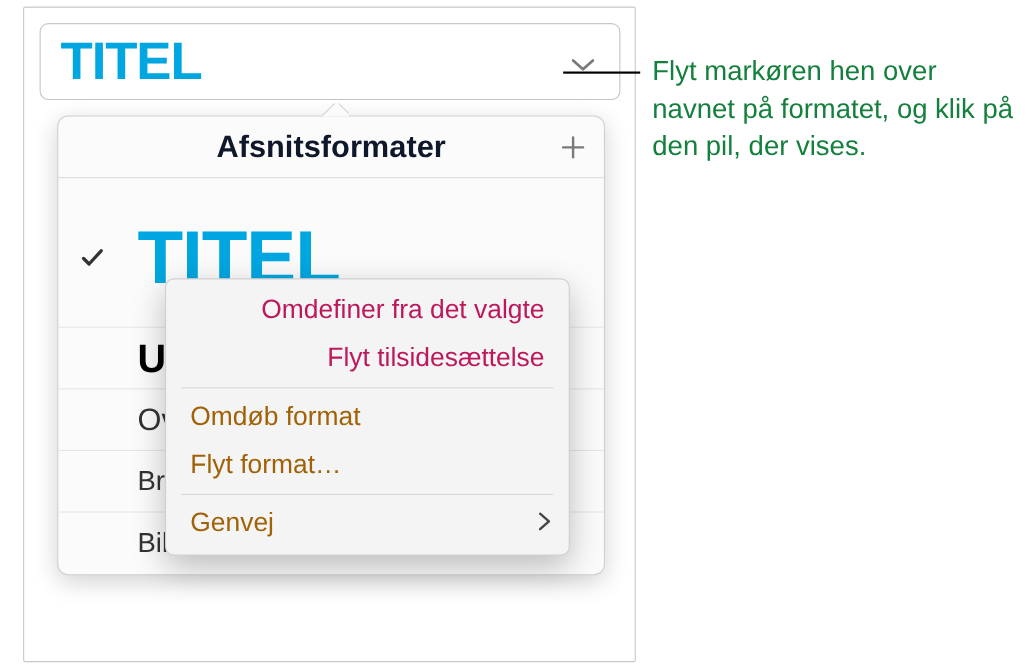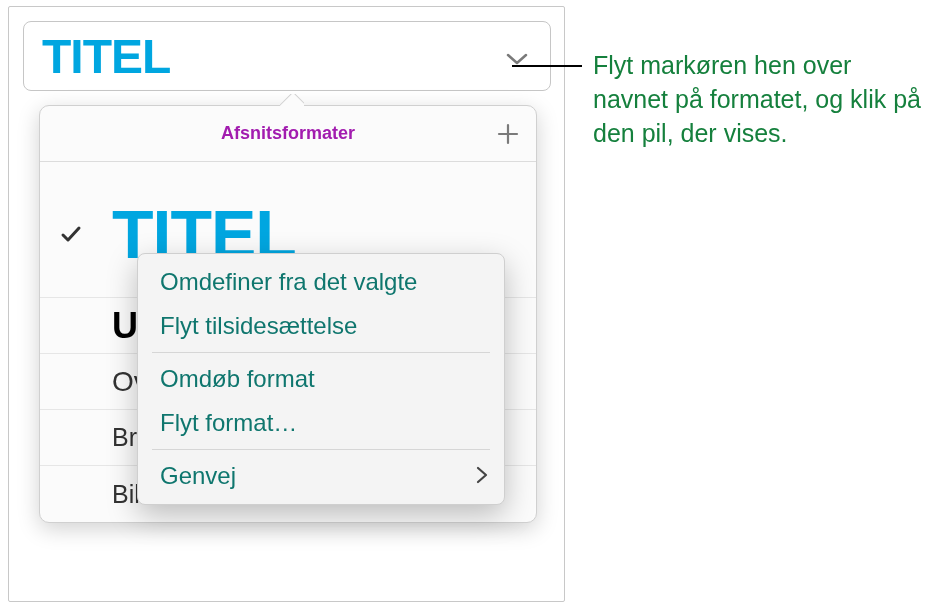--- a/index.html
+++ b/index.html
@@ -9,21 +9,21 @@
     }
     body {
       font-family: -apple-system, BlinkMacSystemFont, "Helvetica Neue", Arial, sans-serif;
       background: #ffffff;
       width: 937px;
       height: 609px;
       position: relative;
     }
     .container {
       position: absolute;
-      left: 8px;
+      left: 21px;
       top: 6px;
       width: 557px;
       height: 596px;
       border: 1px solid #c8c8c8;
       border-radius: 2px;
       background: #ffffff;
     }
     .style-selector {
       position: absolute;
       left: 14px;
@@ -85,23 +85,23 @@
     }
     .popover-header {
       display: flex;
       align-items: center;
       justify-content: center;
       height: 56px;
       border-bottom: 1px solid #dcdcdc;
       position: relative;
     }
     .popover-title {
-      font-size: 18px;
+      font-size: 28px;
       font-weight: 600;
-      color: #a21caf;
+      color: #0f172a;
     }
     .plus-btn {
       position: absolute;
       right: 14px;
       top: 14px;
       width: 28px;
       height: 28px;
       display: flex;
       align-items: center;
       justify-content: center;
@@ -182,25 +182,26 @@
       border-radius: 8px;
       box-shadow: 0 10px 30px rgba(0,0,0,0.25);
       padding: 6px 0;
     }
     .menu-item {
       height: 44px;
       display: flex;
       align-items: center;
       padding: 0 22px;
       font-size: 24px;
-      color: #0f766e;
+      color: #a16207;
       position: relative;
     }
     .menu-item.disabled {
-      color: #0f766e;
+      color: #be185d;
+      justify-content: flex-end;
     }
     .menu-sep {
       height: 1px;
       background: #d6d6d6;
       margin: 4px 14px;
     }
     .menu-chevron {
       position: absolute;
       right: 16px;
       top: 50%;

